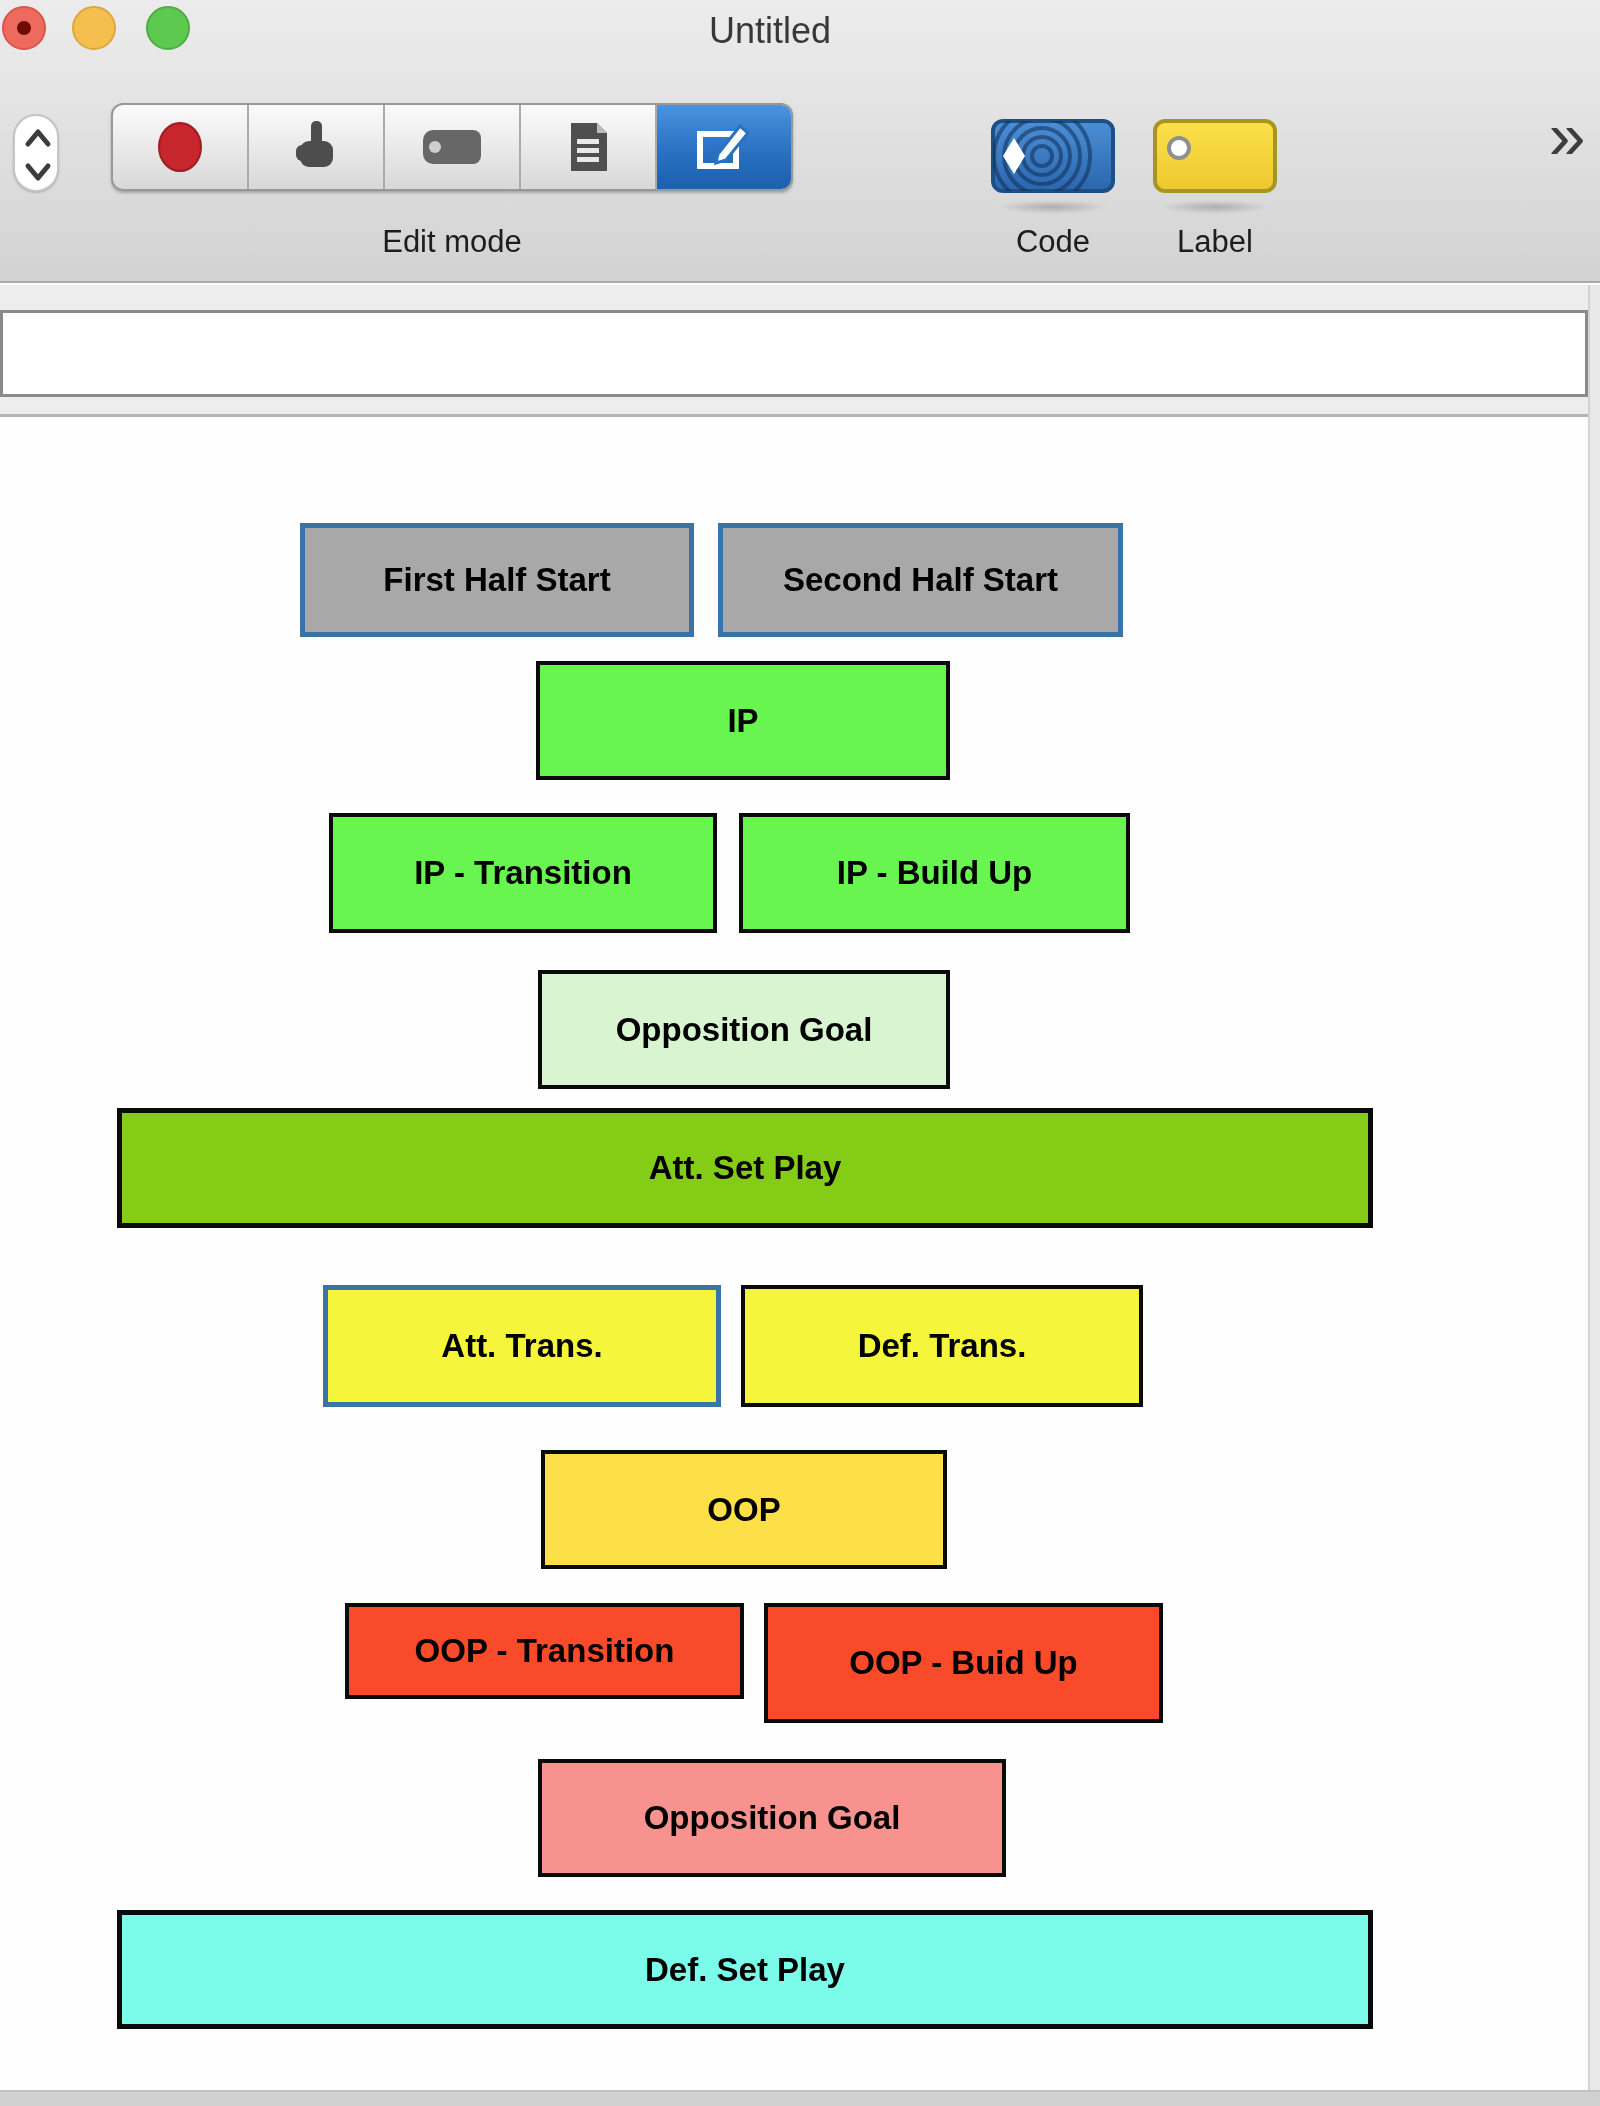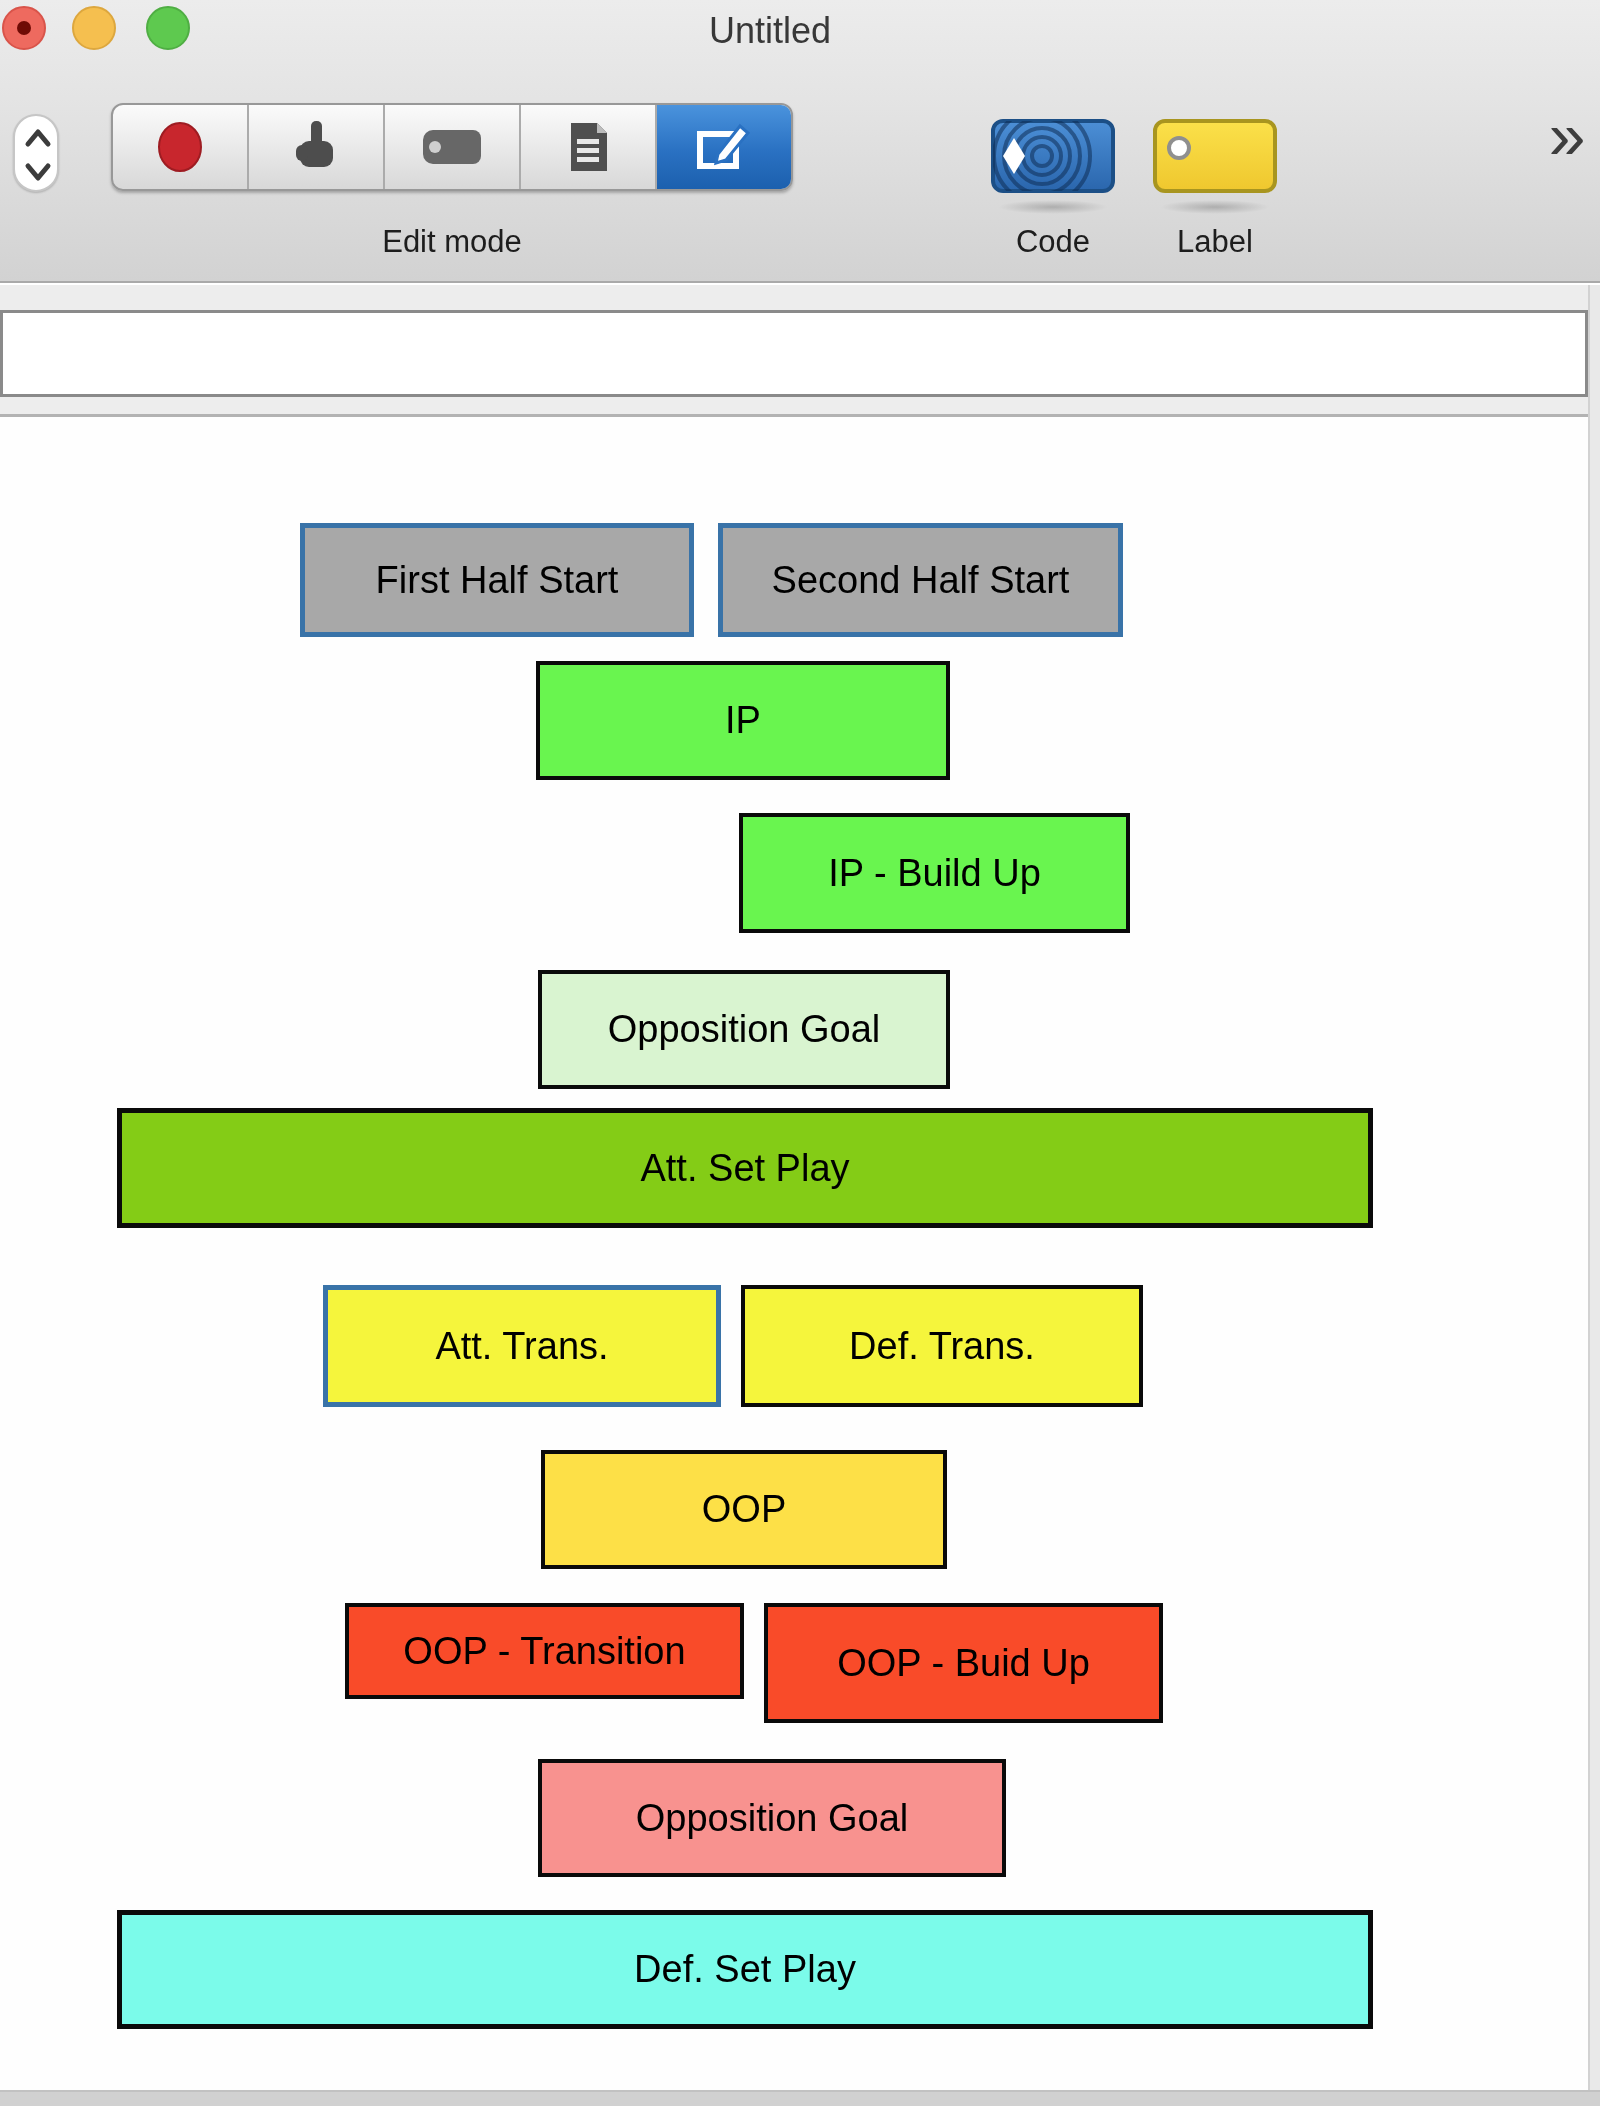--- a/index.html
+++ b/index.html
@@ -59,21 +59,21 @@
     border-bottom:3px solid #b3b3b3;}
   #script-field{
     position:absolute;left:0px;top:25px;width:1588px;height:87px;
     background:#ffffff;border:3px solid #8a8a8a;outline:none;
     font-family:"Liberation Sans",sans-serif;font-size:36px;padding:0 14px;color:#111;
   }
   
   #canvas{position:absolute;left:0;top:417px;width:1588px;height:1673px;background:#fefefe;}
   .code-btn{
     position:absolute;display:flex;align-items:center;justify-content:center;
-    font-size:38px;font-weight:normal;color:#000;white-space:nowrap;cursor:default;
+    font-size:33px;font-weight:bold;color:#000;white-space:nowrap;cursor:default;
   }
   
   #right-gutter{position:absolute;left:1588px;top:285px;width:12px;height:1805px;
     background:#e9e9e9;border-left:2px solid #d2d2d2;}
   #bottom-bar{position:absolute;left:0;top:2090px;width:1600px;height:16px;
     background:#d1d1d1;border-top:2px solid #c2c2c2;}
 </style>
 </head>
 <body>
 
@@ -181,20 +181,23 @@
   <div id="canvas">
       <div class="code-btn" style="left: 300px; top: 106px; width: 394px; height: 114px; background: rgb(168, 168, 168); border: 5px solid rgb(57, 115, 168);">
         <span>First Half Start</span>
       </div>
       <div class="code-btn" style="left: 718px; top: 106px; width: 405px; height: 114px; background: rgb(168, 168, 168); border: 5px solid rgb(57, 115, 168);">
         <span>Second Half Start</span>
       </div>
       <div class="code-btn" style="left: 536px; top: 244px; width: 414px; height: 119px; background: rgb(105, 245, 79); border: 4px solid rgb(10, 10, 10);">
         <span>IP</span>
       </div>
+      <div class="code-btn" style="left: 329px; top: 396px; width: 388px; height: 120px; background: rgb(105, 245, 79); border: 4px solid rgb(10, 10, 10);">
+        <span>IP - Transition</span>
+      </div>
       <div class="code-btn" style="left: 739px; top: 396px; width: 391px; height: 120px; background: rgb(105, 245, 79); border: 4px solid rgb(10, 10, 10);">
         <span>IP - Build Up</span>
       </div>
       <div class="code-btn" style="left: 538px; top: 553px; width: 412px; height: 119px; background: rgb(217, 244, 208); border: 4px solid rgb(10, 10, 10);">
         <span>Opposition Goal</span>
       </div>
       <div class="code-btn" style="left: 117px; top: 691px; width: 1256px; height: 120px; background: #84cc16; border: 5px solid rgb(10, 10, 10);">
         <span>Att. Set Play</span>
       </div>
       <div class="code-btn" style="left: 323px; top: 868px; width: 398px; height: 122px; background: rgb(245, 245, 60); border: 5px solid rgb(57, 115, 168);">

